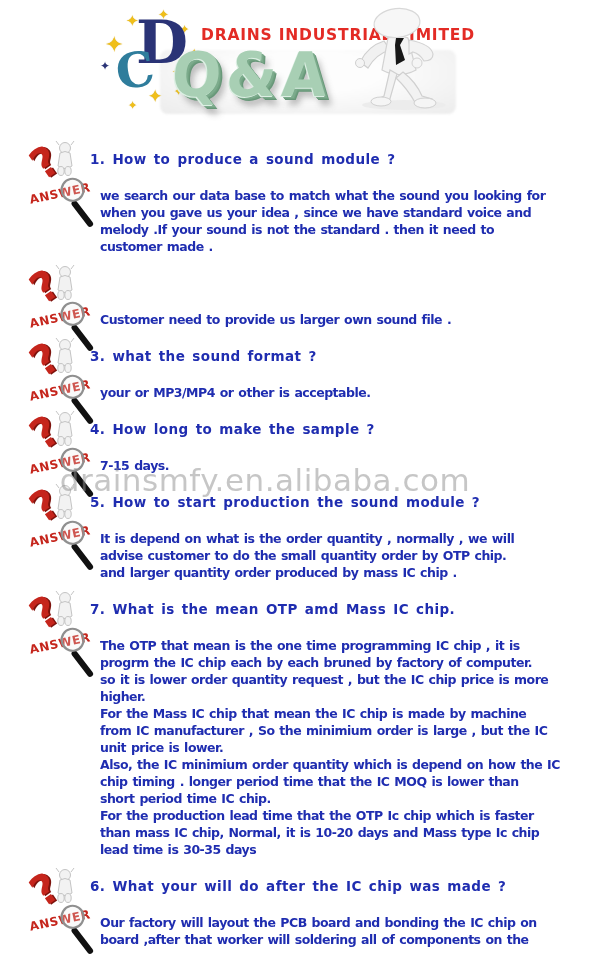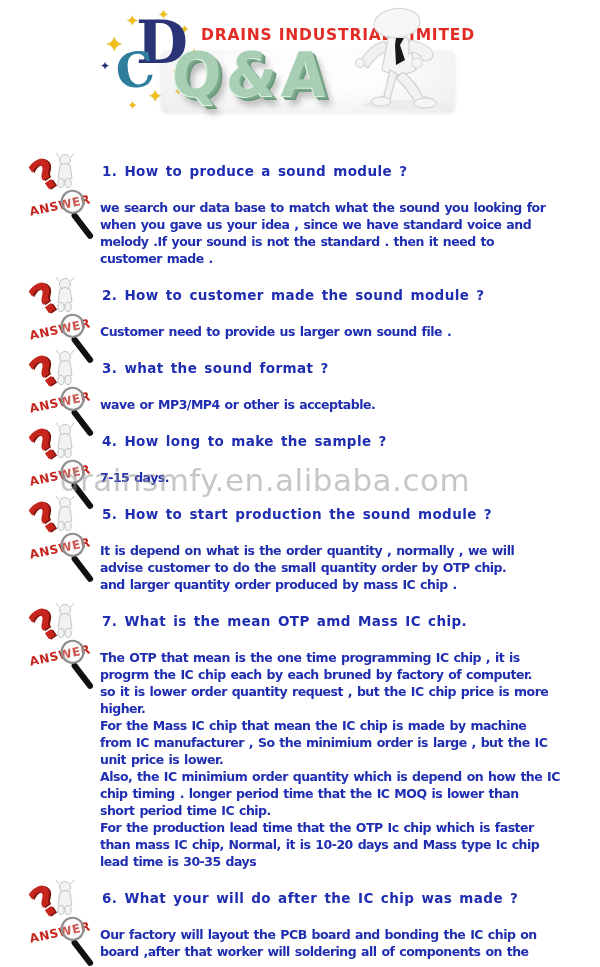--- a/index.html
+++ b/index.html
@@ -25,21 +25,21 @@
         text-shadow:-1px 1px 0 #dcefe3,2px 2px 0 #7cab8c,3px 3px 0 #71a181,4px 4px 0 #679678,
                     7px 8px 6px rgba(110,110,110,.45);
         transform:skewX(-3deg) scaleY(1.06);}
   .mascot{position:absolute;left:346px;top:8px;width:104px;height:104px;overflow:visible;}
 
   
   .qa-list{position:relative;padding:150px 14px 0 28px;z-index:2;}
   .qa-item{margin-bottom:19px;}
   .q-row{position:relative;padding-left:62px;min-height:24px;margin-bottom:13px;}
   .q-icon{position:absolute;left:0;top:-11px;width:52px;height:46px;overflow:visible;}
-  .q-text{margin:12px;font-size:13.5px;line-height:18px;font-weight:bold;color:#1f2db0;
+  .q-text{margin:0;font-size:13.5px;line-height:18px;font-weight:bold;color:#1f2db0;
           letter-spacing:.4px;word-spacing:2px;white-space:nowrap;}
   .a-row{position:relative;padding-left:62px;}
   .a-icon{position:absolute;left:1px;top:-3px;width:62px;height:56px;overflow:visible;}
   .a-text{margin:10px;font-size:12.5px;line-height:17px;font-weight:bold;color:#1f2db0;
           letter-spacing:-0.5px;word-spacing:1px;white-space:pre-line;}
 
   
   .watermark{position:absolute;left:0;top:462px;width:474px;text-align:center;z-index:6;
              font-size:31px;color:#8f8f8f;opacity:.5;letter-spacing:.5px;pointer-events:none;padding-left:28px;}
 </style>
@@ -134,21 +134,20 @@
           <path d="M32,14 q5,-3 10,0 l2,13 q-7,5 -14,0 z"></path>
           <line x1="31" y1="6" x2="28" y2="2"></line>
           <line x1="43" y1="6" x2="46" y2="2"></line>
           <ellipse cx="33" cy="32" rx="3.2" ry="4.5"></ellipse>
           <ellipse cx="40" cy="32" rx="3.2" ry="4.5"></ellipse>
         </g>
 
         <text x="4" y="37" font-family="DejaVu Sans, sans-serif" font-size="42" font-weight="bold" fill="#7d120c" transform="rotate(-35 18 22) translate(1.6 1.6)">?</text>
         <text x="4" y="37" font-family="DejaVu Sans, sans-serif" font-size="42" font-weight="bold" fill="#c5251c" transform="rotate(-35 18 22)">?</text>
       </svg>
-      <p class="q-text">2. How to customer made the sound module ?</p>
     </div>
     <div class="a-row">
       <svg class="a-icon" viewBox="0 0 62 56">
         <g transform="rotate(-12 10 16)">
           <line x1="44" y1="27" x2="55" y2="50" stroke="#111" stroke-width="6" stroke-linecap="round"></line>
           <text x="1" y="18" font-family="DejaVu Sans, sans-serif" font-size="12" font-weight="bold" fill="#c5251c" letter-spacing="0.5">ANSWER</text>
           <circle cx="45" cy="13" r="11" fill="rgba(235,235,235,0.25)" stroke="#8f8f8f" stroke-width="2.2"></circle>
         </g>
       </svg>
       <p class="a-text">Customer need to provide us larger own sound file .</p>
@@ -174,21 +173,21 @@
       <p class="q-text">3. what the sound format ?</p>
     </div>
     <div class="a-row">
       <svg class="a-icon" viewBox="0 0 62 56">
         <g transform="rotate(-12 10 16)">
           <line x1="44" y1="27" x2="55" y2="50" stroke="#111" stroke-width="6" stroke-linecap="round"></line>
           <text x="1" y="18" font-family="DejaVu Sans, sans-serif" font-size="12" font-weight="bold" fill="#c5251c" letter-spacing="0.5">ANSWER</text>
           <circle cx="45" cy="13" r="11" fill="rgba(235,235,235,0.25)" stroke="#8f8f8f" stroke-width="2.2"></circle>
         </g>
       </svg>
-      <p class="a-text">wave or MP3/MP4 or other is acceptable.</p>
+      <p class="a-text">your or MP3/MP4 or other is acceptable.</p>
     </div>
   </section>
 
   <section class="qa-item">
     <div class="q-row">
       <svg class="q-icon" viewBox="0 0 52 46">
 
         <g fill="#f2f2f2" stroke="#c4c4c4" stroke-width="1">
           <circle cx="37" cy="9" r="5.5"></circle>
           <path d="M32,14 q5,-3 10,0 l2,13 q-7,5 -14,0 z"></path>

